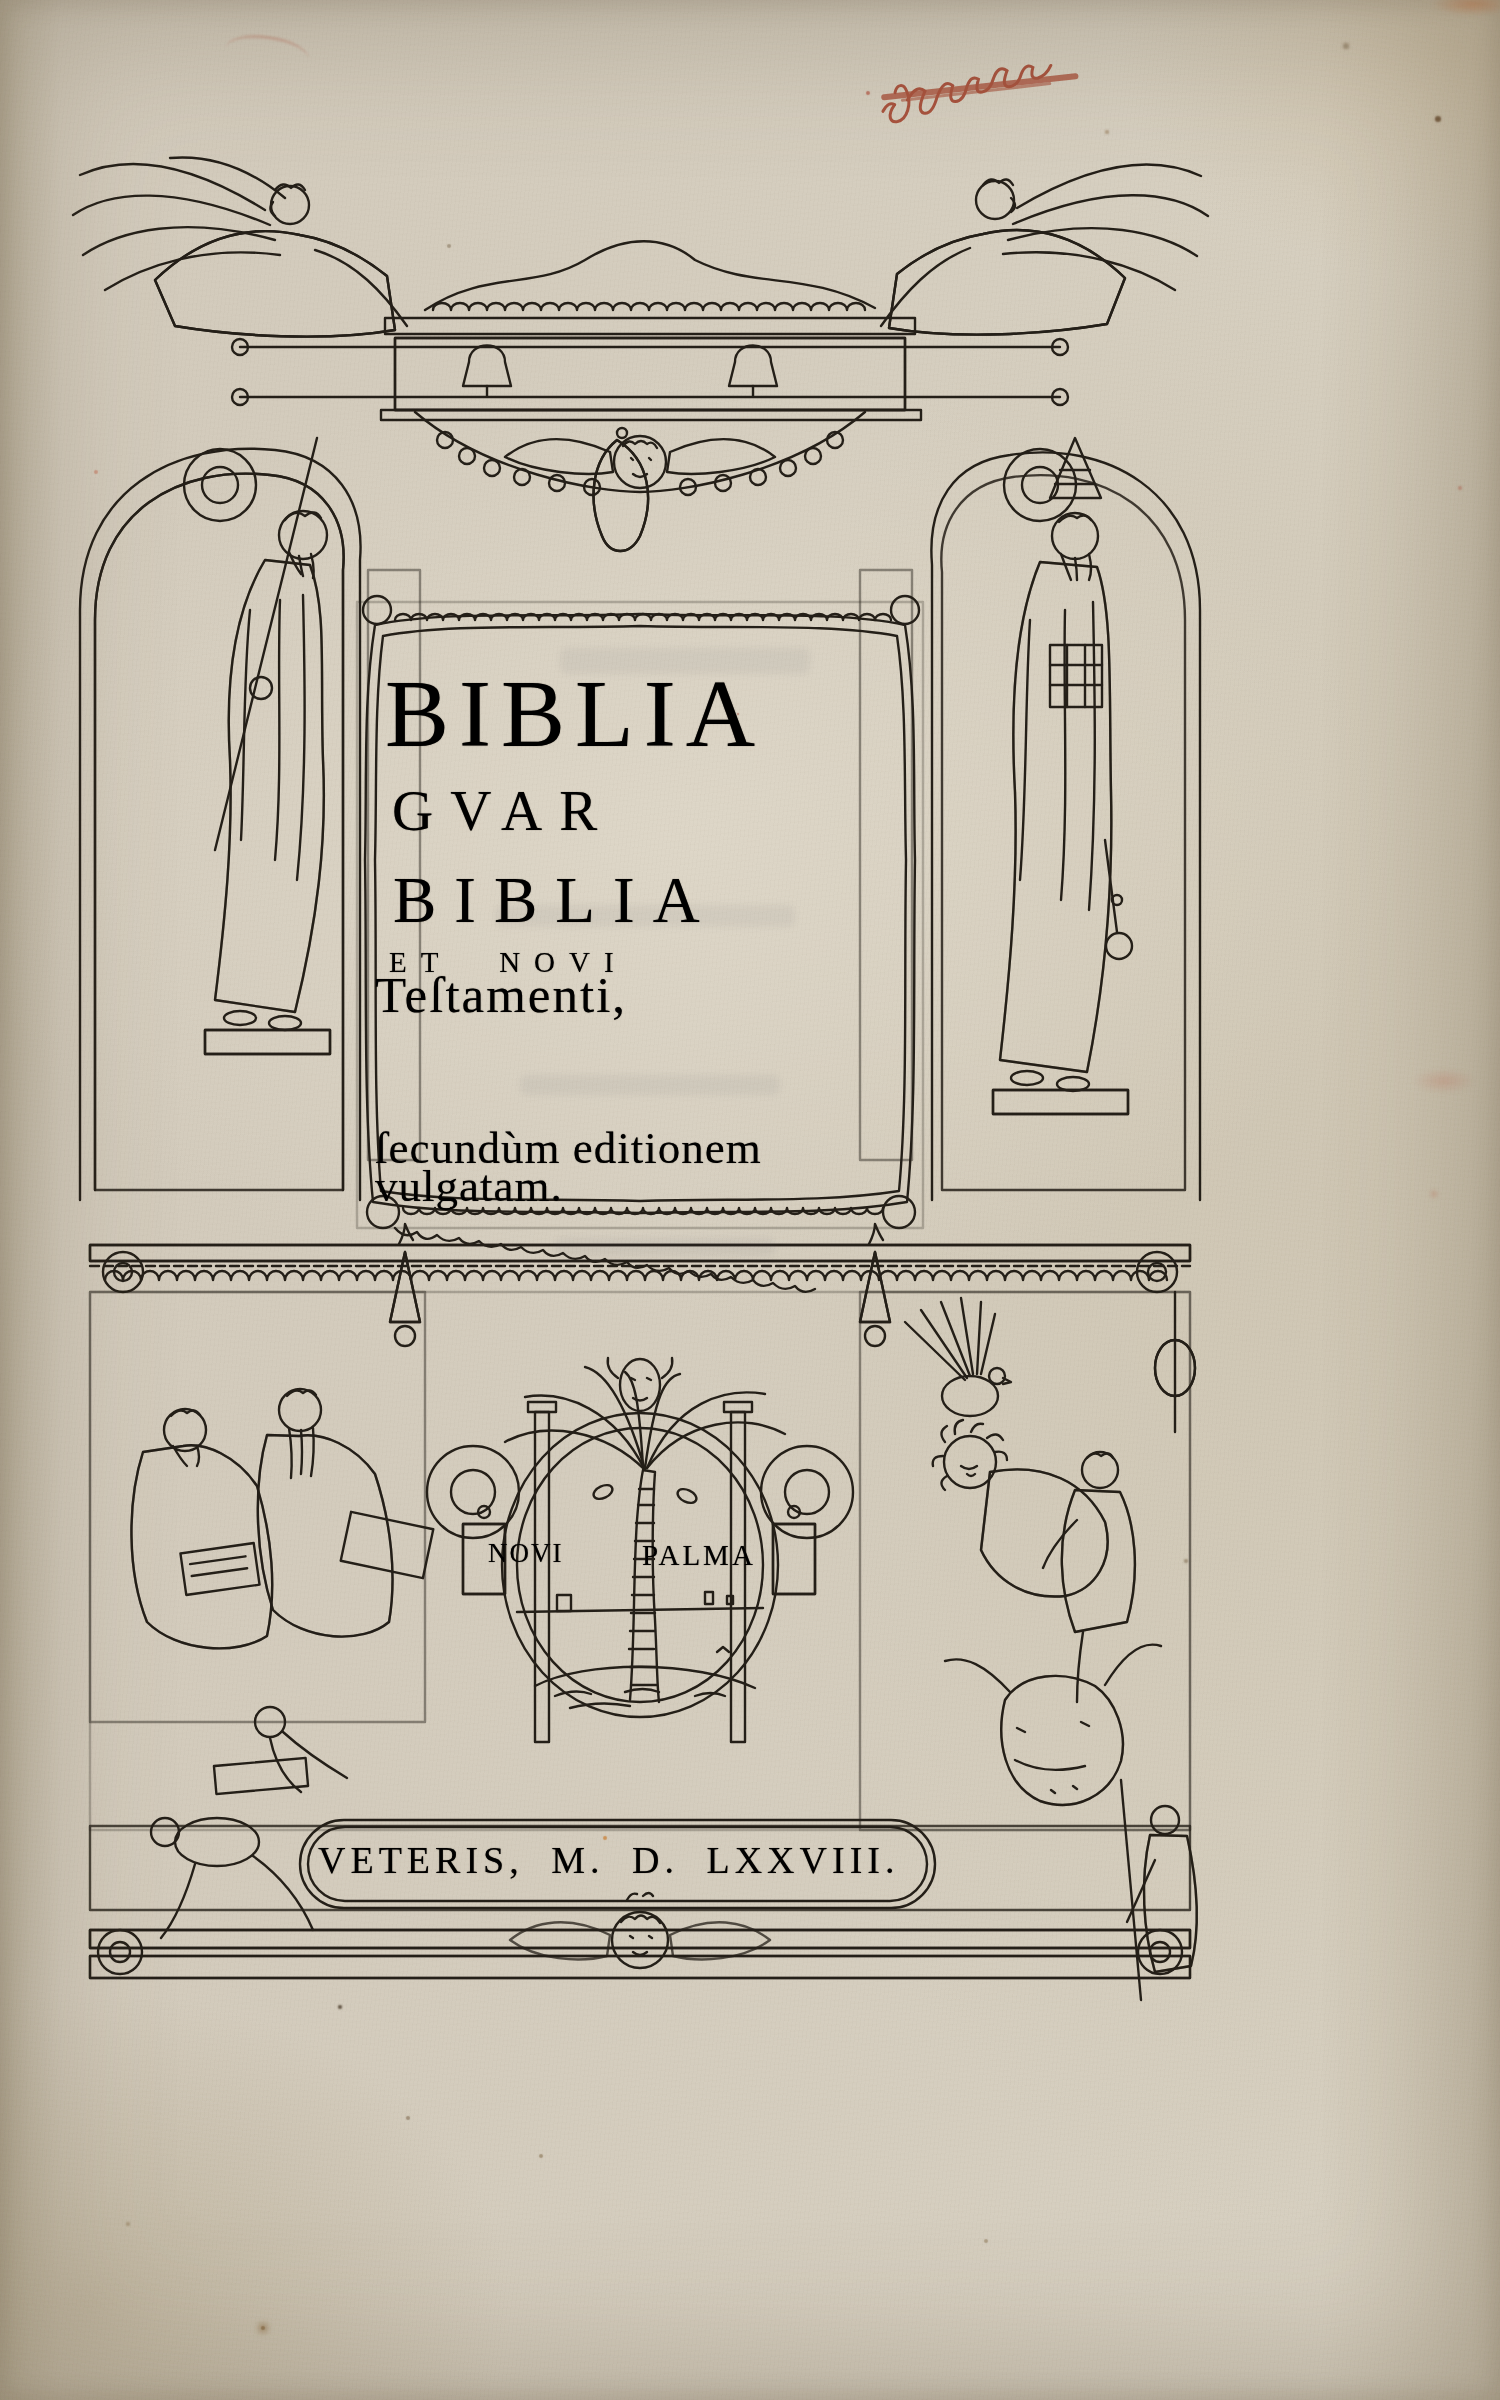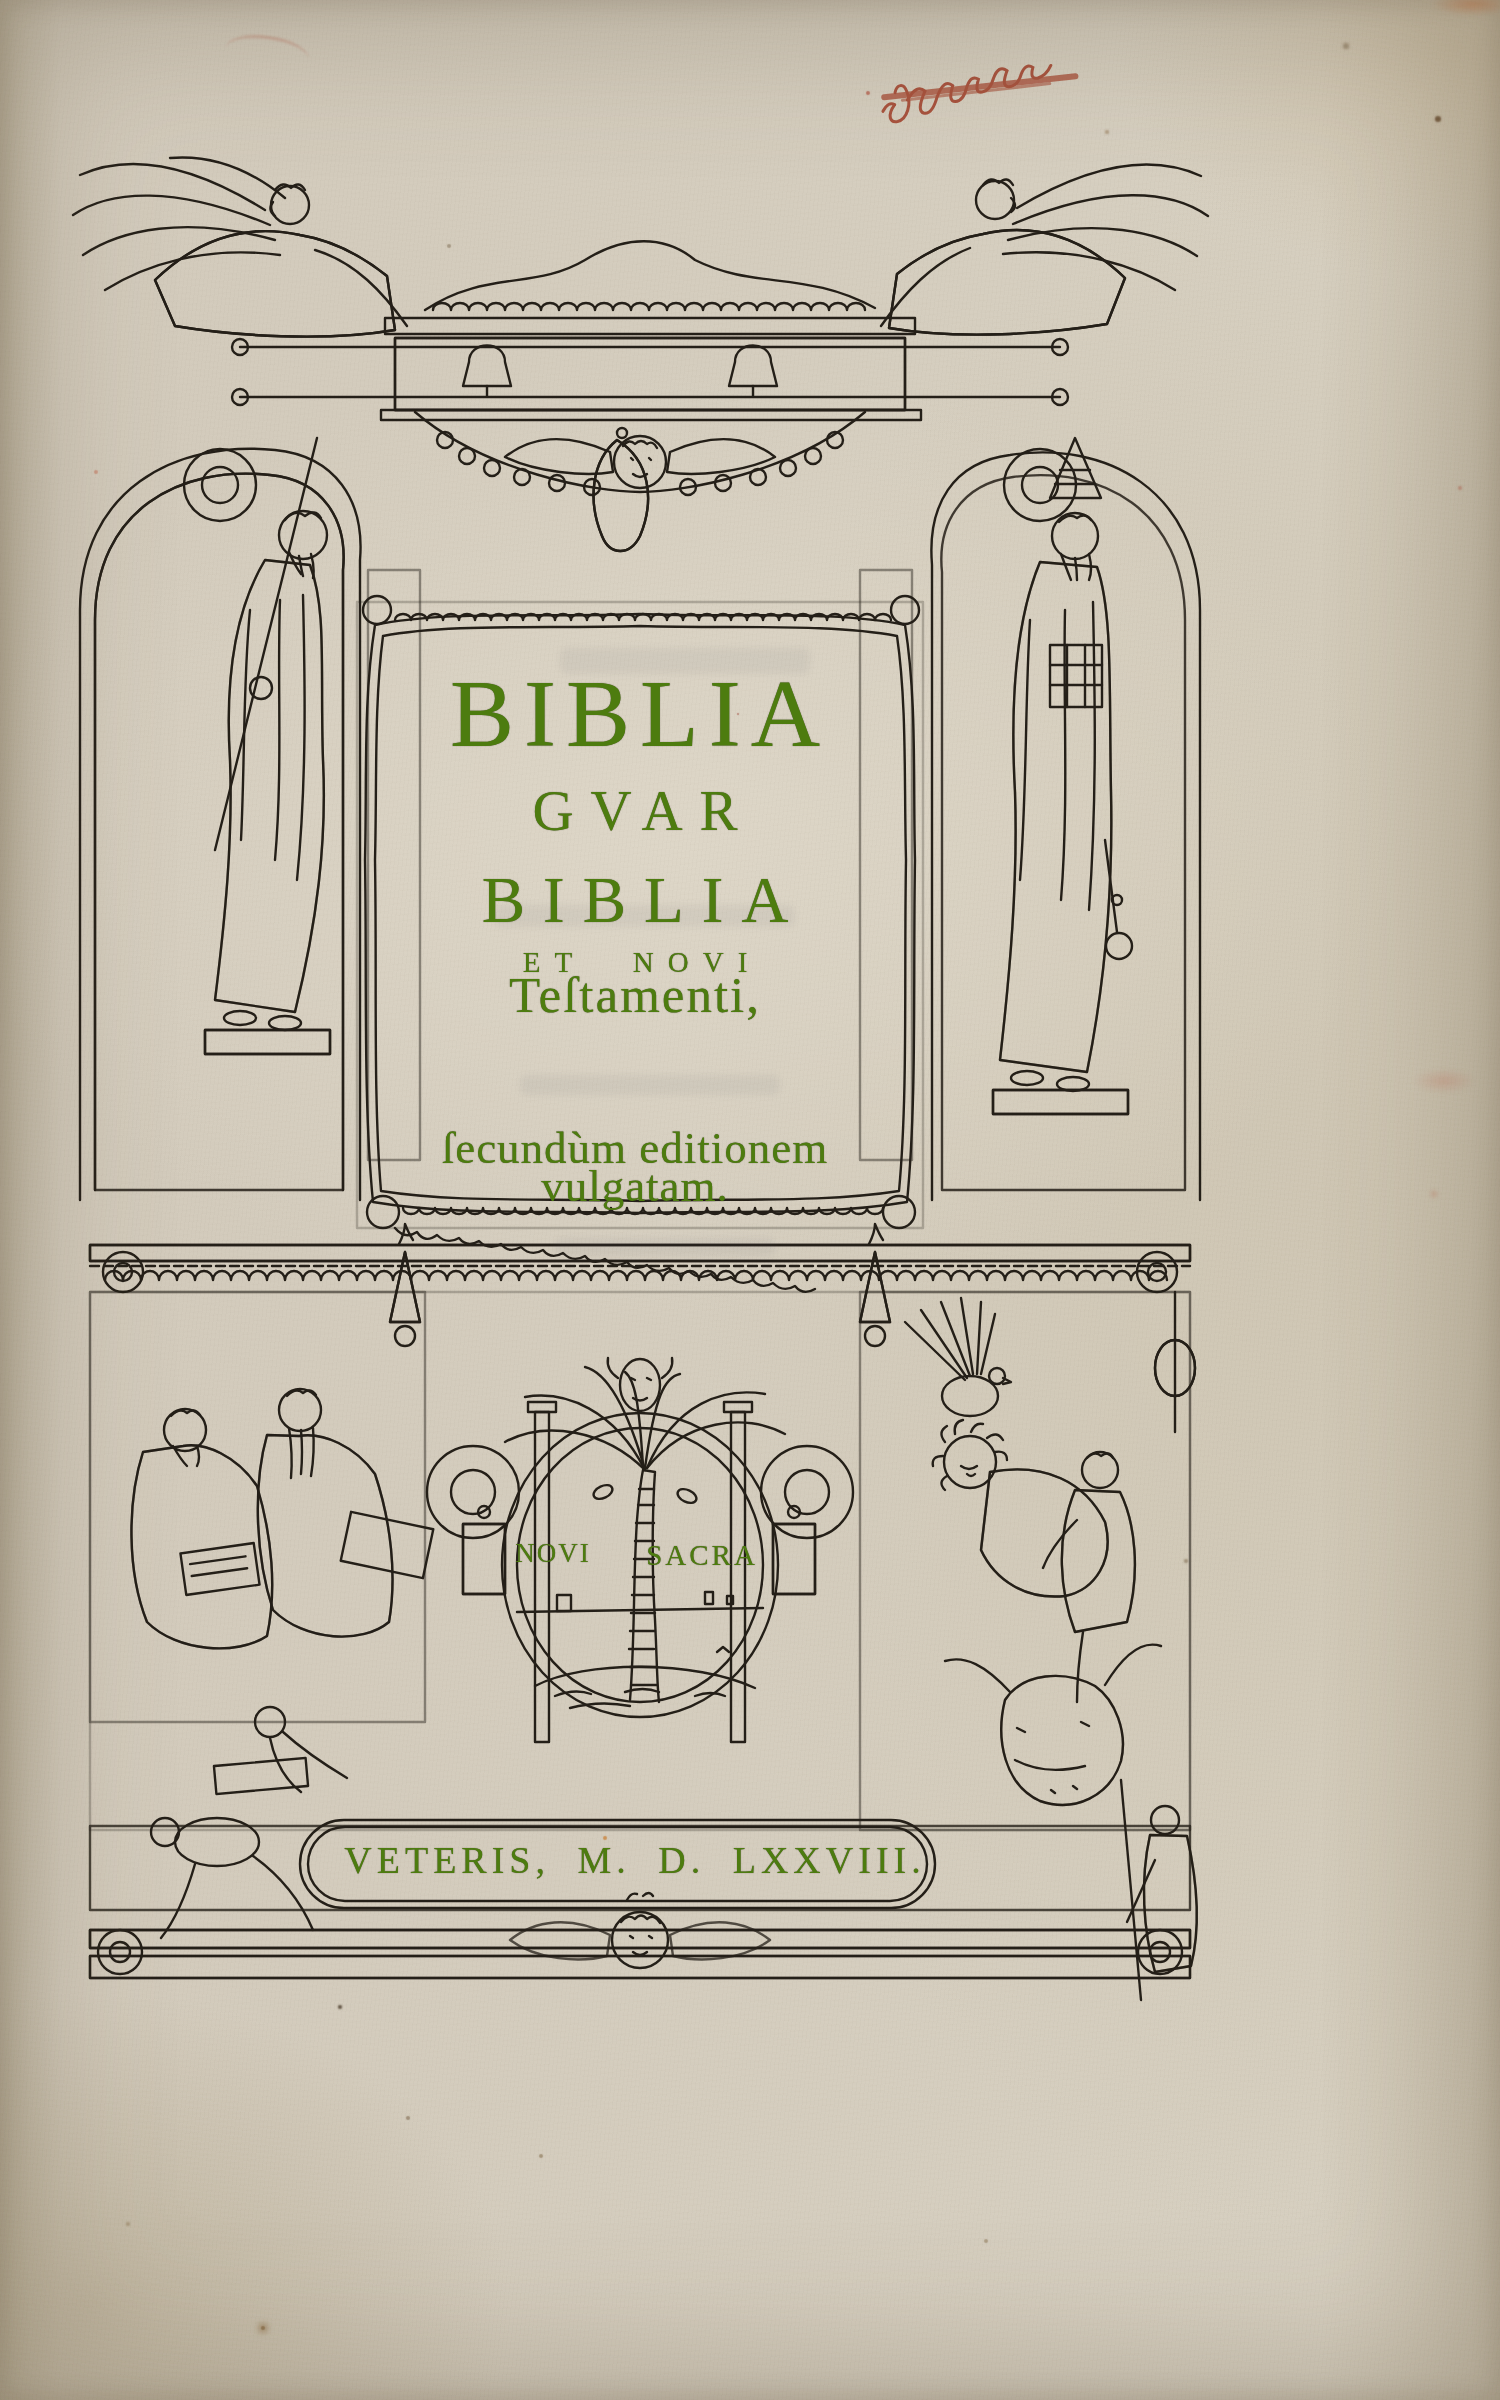--- a/index.html
+++ b/index.html
@@ -18,21 +18,21 @@
       repeating-linear-gradient(7deg, rgba(255,255,255,.03) 0 2px, rgba(255,255,255,0) 2px 5px),
       repeating-linear-gradient(97deg, rgba(90,75,55,.035) 0 1px, rgba(90,75,55,0) 1px 4px),
       repeating-linear-gradient(171deg, rgba(120,105,80,.025) 0 1px, rgba(120,105,80,0) 1px 6px);
   }
   .vignette{position:absolute;inset:0;pointer-events:none;
     box-shadow:inset 0 0 140px 30px rgba(100,85,62,.30), inset 0 0 22px 6px rgba(100,85,62,.18);}
   .wc-wrap{position:absolute;left:65px;top:140px;width:1150px;height:1875px;}
   .wc path,.wc line,.wc rect,.wc circle,.wc ellipse,.wc polyline{
     stroke:#241f18;fill:none;stroke-width:2.4;stroke-linecap:round;stroke-linejoin:round;}
   .fp{fill:#d5cdbc;} .fl{fill:#dad3c3;} .thin{stroke-width:1.5;} .thick{stroke-width:3.4;}
-  .txt{position:absolute;color:#4d7c0f;text-align:center;line-height:1;
+  .txt{position:absolute;color:#000000;text-align:left;line-height:1;
     text-shadow:0 0 1px rgba(44,37,28,.75);}
   .t1{left:375px;top:666px;width:520px;font-size:96px;letter-spacing:10px;text-indent:10px;}
   .t2{left:375px;top:782px;width:520px;font-size:57px;letter-spacing:17px;text-indent:17px;}
   .t3{left:375px;top:868px;width:520px;font-size:65px;letter-spacing:18px;text-indent:18px;}
   .t4{left:375px;top:948px;width:520px;font-size:29px;letter-spacing:14px;word-spacing:26px;text-indent:14px;}
   .t5{left:375px;top:970px;width:520px;font-size:51px;letter-spacing:2px;}
   .t6{left:375px;top:1118px;width:520px;font-size:45px;letter-spacing:1px;margin-top:8px;}
   .t7{left:375px;top:1164px;width:520px;font-size:45px;letter-spacing:1px;}
   .tpalma{left:488px;top:1540px;width:130px;font-size:27px;letter-spacing:2px;}
   .tgvar{left:642px;top:1541px;width:120px;font-size:29px;letter-spacing:3px;}
@@ -354,21 +354,21 @@
 <div class="showthrough" style="left:555px;top:1238px;width:220px;height:18px"></div>
 
 <div class="txt t1">BIBLIA</div>
 <div class="txt t2">GVAR</div>
 <div class="txt t3">BIBLIA</div>
 <div class="txt t4">ET NOVI</div>
 <div class="txt t5">Teſtamenti,</div>
 <div class="txt t6">ſecundùm editionem</div>
 <div class="txt t7">vulgatam.</div>
 <div class="txt tpalma">NOVI</div>
-<div class="txt tgvar">SACRA</div>
+<div class="txt tgvar">PALMA</div>
 <div class="txt timprint">VETERIS, M. D. LXXVIII.</div>
 
 <div class="inscription">
   <svg viewBox="0 0 212 84" width="212" height="84">
     <g stroke="#a03d27" fill="none" stroke-width="3" stroke-linecap="round" opacity=".85">
       <path d="M4,58 q6,-10 12,-6"></path>
       <path d="M16,52 C8,62 10,70 18,69 C28,67 33,52 29,40 C26,30 19,32 17,40"></path>
       <path d="M29,48 q10,-16 18,-8 q-10,20 -2,22 q8,2 14,-16 q8,-18 16,-10 q-6,16 2,16 q8,0 12,-14 q5,-12 12,-7 q-5,14 3,13 q8,-1 12,-13 q6,-14 14,-7 q-7,16 1,16 q9,0 13,-12 q5,-11 12,-6 q-4,12 4,11 q9,-2 14,-12"></path>
       <path d="M6,44 L198,33" stroke-width="6" opacity=".8"></path>
       <path d="M24,48 L172,39" stroke-width="3" opacity=".6"></path>

